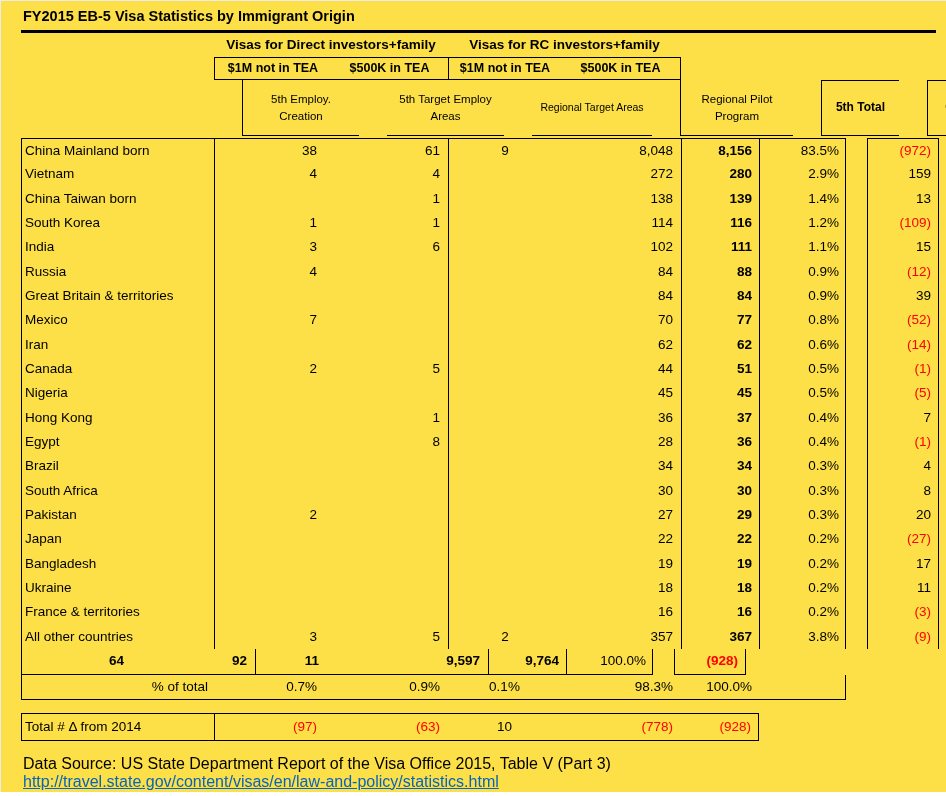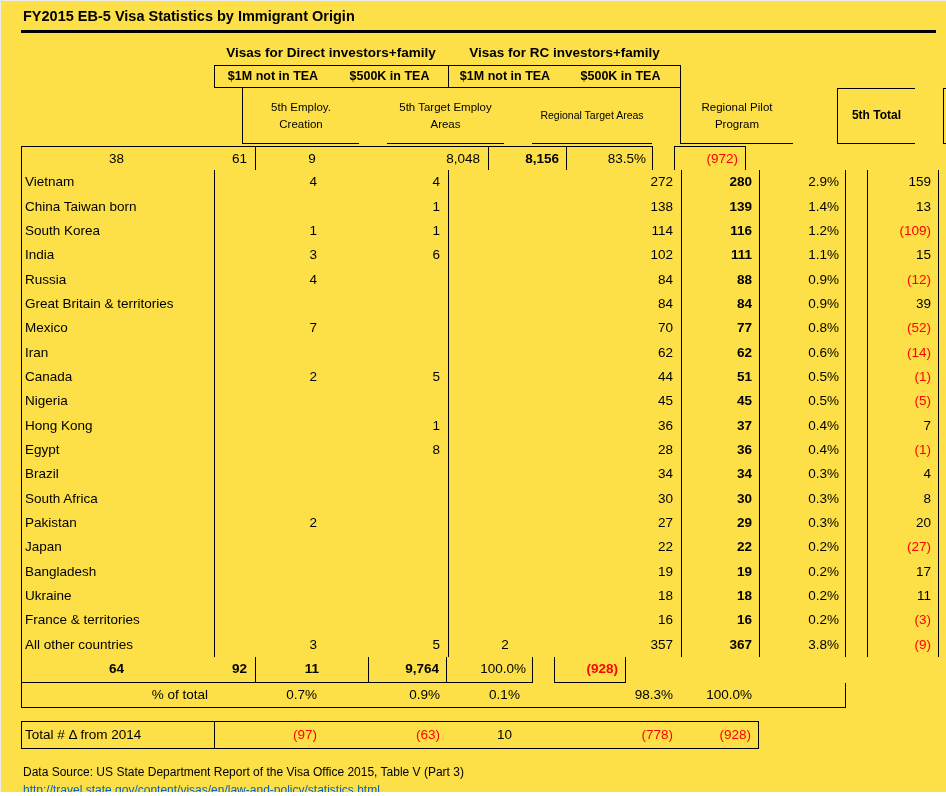--- a/index.html
+++ b/index.html
@@ -12,30 +12,30 @@
   .title{font-size:14.5px;font-weight:bold;padding-left:2px;height:21px;line-height:21px;}
   .rule{height:3px;background:#000;width:915px;margin-top:3px;}
   .row{display:flex;width:918px;}
   .cell{box-sizing:border-box;flex:none;overflow:hidden;white-space:nowrap;}
   .country{width:193px;padding-left:3px;}
   .c1{width:117px}.c2{width:117px}.c3{width:113px}.c4{width:120px}
   .ctot{width:78px}.cpct{width:87px}.cgap{width:21px}.cdelta{width:72px}
   .bl{border-left:1.5px solid #000}.br{border-right:1.5px solid #000}
   .bt{border-top:1.5px solid #000}.bb{border-bottom:1.5px solid #000}
   
-  .ghead{margin-top:8px;height:24px;line-height:24px;align-items:flex-end;}
+  .ghead{margin-top:0;height:24px;line-height:24px;align-items:flex-end;}
   .ghead .span-direct{width:234px;text-align:center;font-weight:bold;font-size:13.5px;}
   .ghead .span-rc{width:233px;text-align:center;font-weight:bold;font-size:13.5px;}
   .subhead{height:23px;}
   .subhead .cell{font-weight:bold;font-size:12.5px;text-align:center;line-height:21px;}
   .colhead{height:56px;gap:28px;}
   .colhead .cell{display:flex;align-items:center;justify-content:center;text-align:center;
     font-size:11.5px;line-height:1.45;white-space:pre-line;}
   .colhead .small{font-size:10.5px;}
-  .colhead .boldc{font-weight:bold;font-size:12px;margin-left:16px;}
+  .colhead .boldc{font-weight:bold;font-size:12px;}
   .spacer{height:2px;}
   
   .drow{height:24.33px;line-height:24.33px;font-size:13.5px;}
   .num{text-align:right;padding-right:8px;}
   .c1.num{padding-right:14px}
   .c3.num{text-align:center;padding-right:0}
   .ctot.num{padding-right:7px;font-weight:bold}
   .cpct.num{padding-right:6px}
   .cdelta.num{padding-right:7px}
   .neg{color:#ff0000;}
@@ -43,21 +43,21 @@
   .total-row{height:26px;line-height:24px;font-size:13.5px;font-weight:bold;}
   .total-row .cpct{font-weight:normal;}
   .total-row .country{text-align:right;padding-right:6px;}
   .pct-row{height:25px;line-height:23px;font-size:13.5px;}
   .pct-row .country{text-align:right;padding-right:6px;}
   .pct-row .ctot{font-weight:normal;}
   .gaprow{height:13px;}
   .summary-row{height:28px;line-height:26px;font-size:13.5px;}
   .summary-row .ctot{font-weight:normal;}
   
-  .footer{margin-top:14px;font-size:12px;line-height:18px;padding-left:2px;}
+  .footer{margin-top:14px;font-size:16px;line-height:18px;padding-left:2px;}
   .footer a{color:#0563c1;text-decoration:underline;margin-top:20px;}
 </style>
 </head>
 <body>
 
 <div class="sheet">
 
   <div class="title">FY2015 EB-5 Visa Statistics by Immigrant Origin</div>
   <div class="rule"></div>
 
@@ -89,20 +89,21 @@
     <div class="cell cgap"></div>
     <div class="cell cdelta bl bt bb br" style="font-size:15px">Total # Δ
 from
 2014</div>
   </div>
 
   <div class="spacer"></div>
 
   <div id="data-rows">
     <div class="row drow">
+      <div class="cell country bl bt">China Mainland born</div>
       <div class="cell c1 num bl bt">38</div>
       <div class="cell c2 num bt">61</div>
       <div class="cell c3 num bl bt">9</div>
       <div class="cell c4 num bt">8,048</div>
       <div class="cell ctot num bl bt">8,156</div>
       <div class="cell cpct num bl br bt">83.5%</div>
       <div class="cell cgap"></div>
       <div class="cell cdelta num bl br neg bt">(972)</div>
     </div>
 
@@ -344,20 +345,21 @@
       <div class="cell cpct num bl br"><span class="sum">3.8%</span></div>
       <div class="cell cgap"></div>
       <div class="cell cdelta num bl br neg"><span class="sum">(9)</span></div>
     </div>
   </div>
 
   <div class="row total-row">
     <div class="cell c1 num bl bb">64</div>
     <div class="cell c2 num bb">92</div>
     <div class="cell c3 num bl bb">11</div>
+    <div class="cell c4 num bb">9,597</div>
     <div class="cell ctot num bl bb">9,764</div>
     <div class="cell cpct num bl br bb">100.0%</div>
     <div class="cell cgap"></div>
     <div class="cell cdelta num bl br bb neg">(928)</div>
   </div>
 
   <div class="row pct-row">
     <div class="cell country bl bb">% of total</div>
     <div class="cell c1 num bb">0.7%</div>
     <div class="cell c2 num bb">0.9%</div>

